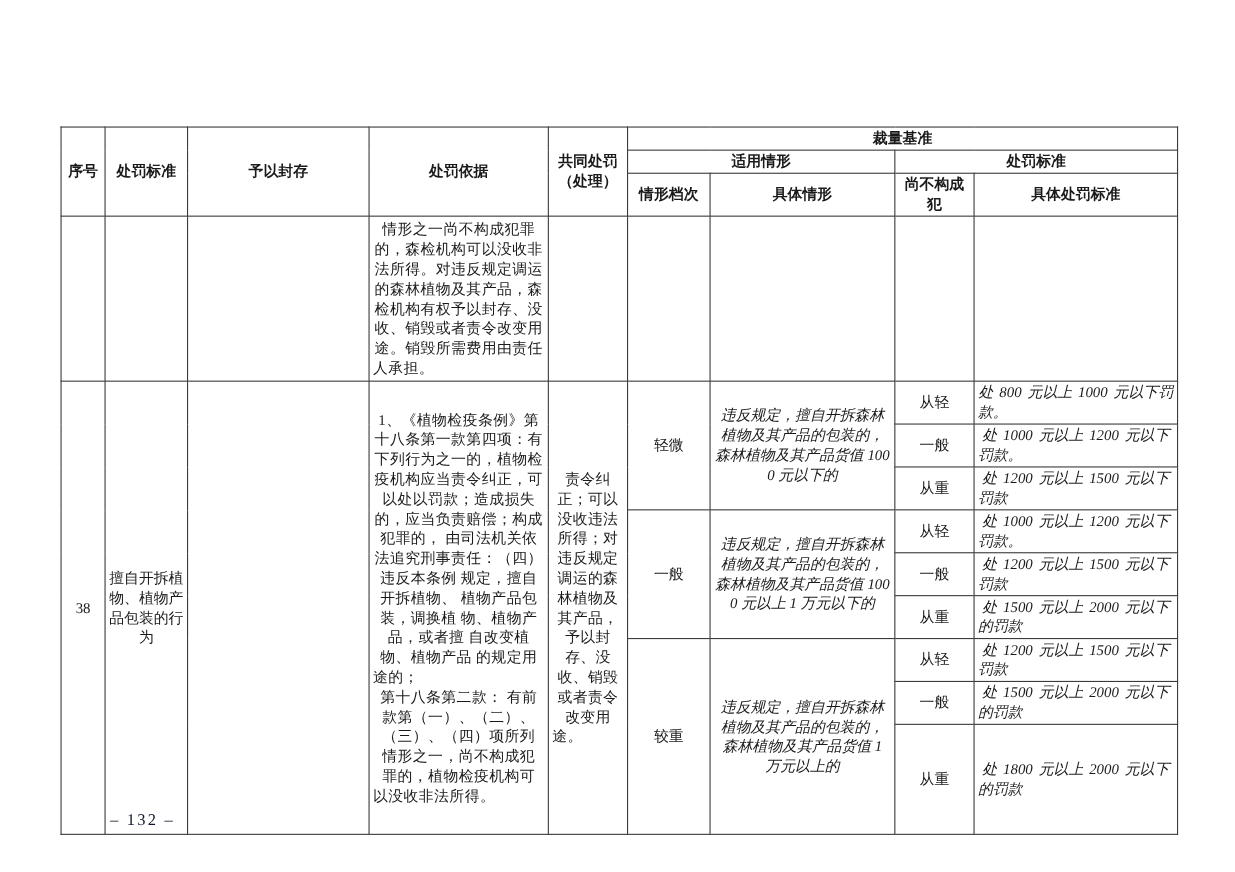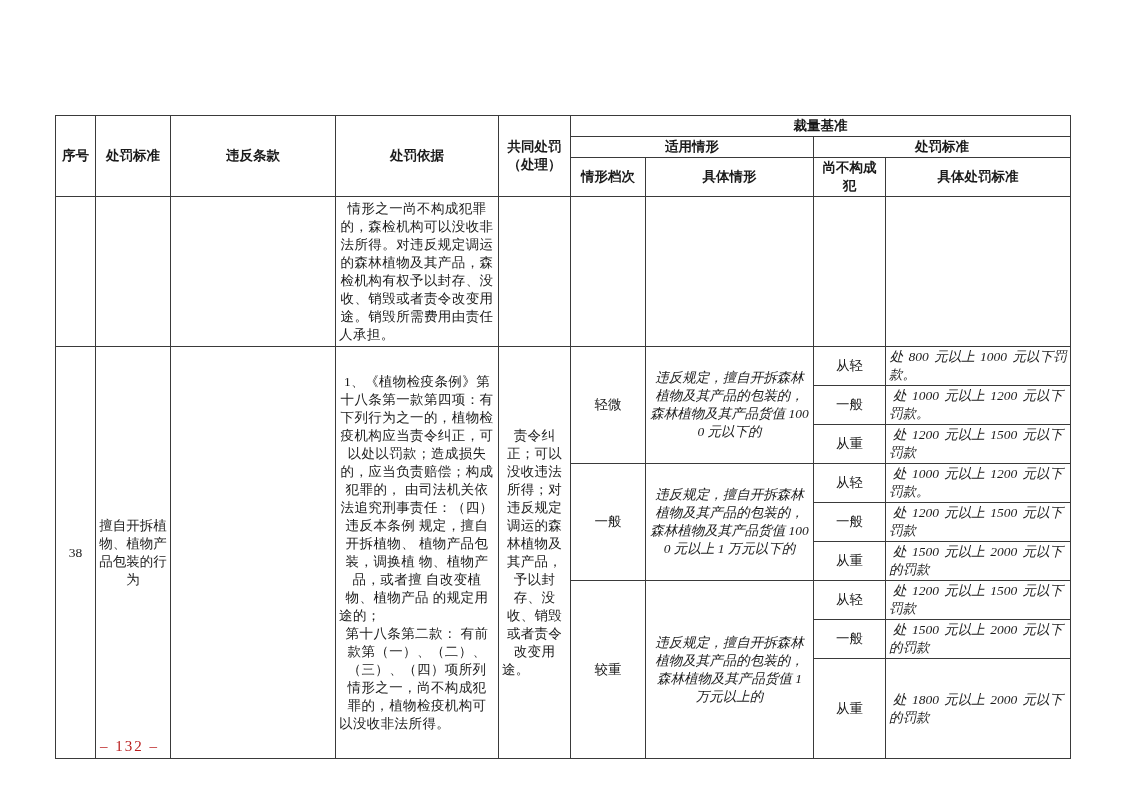--- a/index.html
+++ b/index.html
@@ -76,21 +76,21 @@
     text-align-last: center;
     margin-left: 36px;
   }
   td.serial { font-size: 14px; }
   td.grade, td.tier { font-size: 14px; }
   .page-number {
     position: absolute;
     left: 100px; top: 738px;
     font-size: 15px;
     letter-spacing: 2px;
-    color: #b91c1c;
+    color: #0f172a;
   }
 </style>
 </head>
 <body>
 
 <div class="table-wrap">
   <table class="penalty">
     <colgroup>
       <col style="width:40px">
         <col style="width:75px">
@@ -100,21 +100,21 @@
         <col style="width:75px">
       <col style="width:168px">
         <col style="width:72px">
         <col style="width:185px">
     </colgroup>
 
     <tbody>
         <tr style="height:18px">
       <th rowspan="3">序号</th>
       <th rowspan="3">处罚标准</th>
-      <th rowspan="3">违反条款</th>
+      <th rowspan="3">予以封存</th>
       <th rowspan="3">处罚依据</th>
       <th rowspan="3">共同处罚
 （处理）</th>
       <th colspan="4">裁量基准</th>
     </tr>
     <tr style="height:19px">
       <th colspan="2">适用情形</th>
       <th colspan="2">处罚标准</th>
     </tr>
     <tr style="height:20px">

